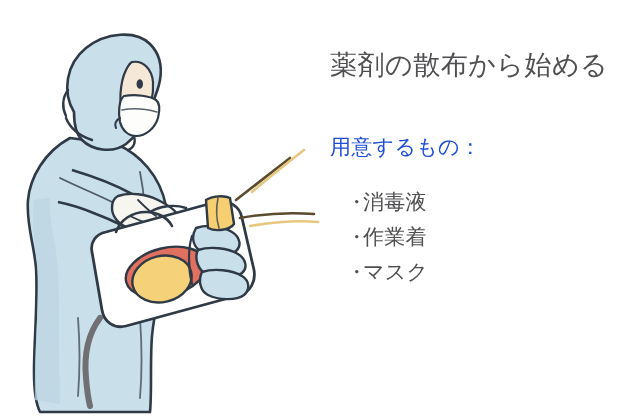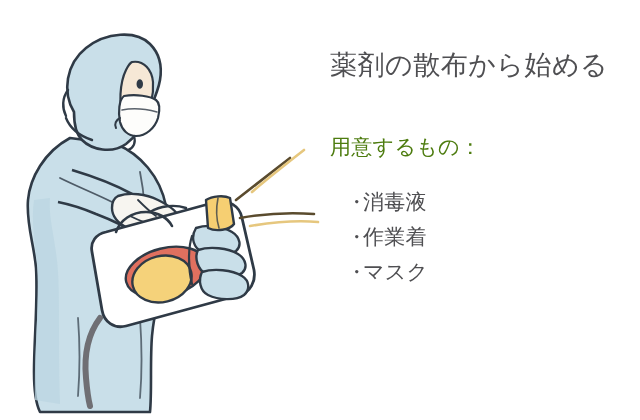--- a/index.html
+++ b/index.html
@@ -57,21 +57,21 @@
     white-space: nowrap;
   }
 
   .list-head {
     position: absolute;
     left: 2px;
     top: 133px;
     font-size: 21px;
     line-height: 28px;
     letter-spacing: 0.3px;
-    color: #4d7c0f;
+    color: #1d4ed8;
     white-space: nowrap;
   }
 
   .list {
     position: absolute;
     left: 2px;
     top: 168px;
     margin: 16px;
     padding: 0;
     list-style: none;

